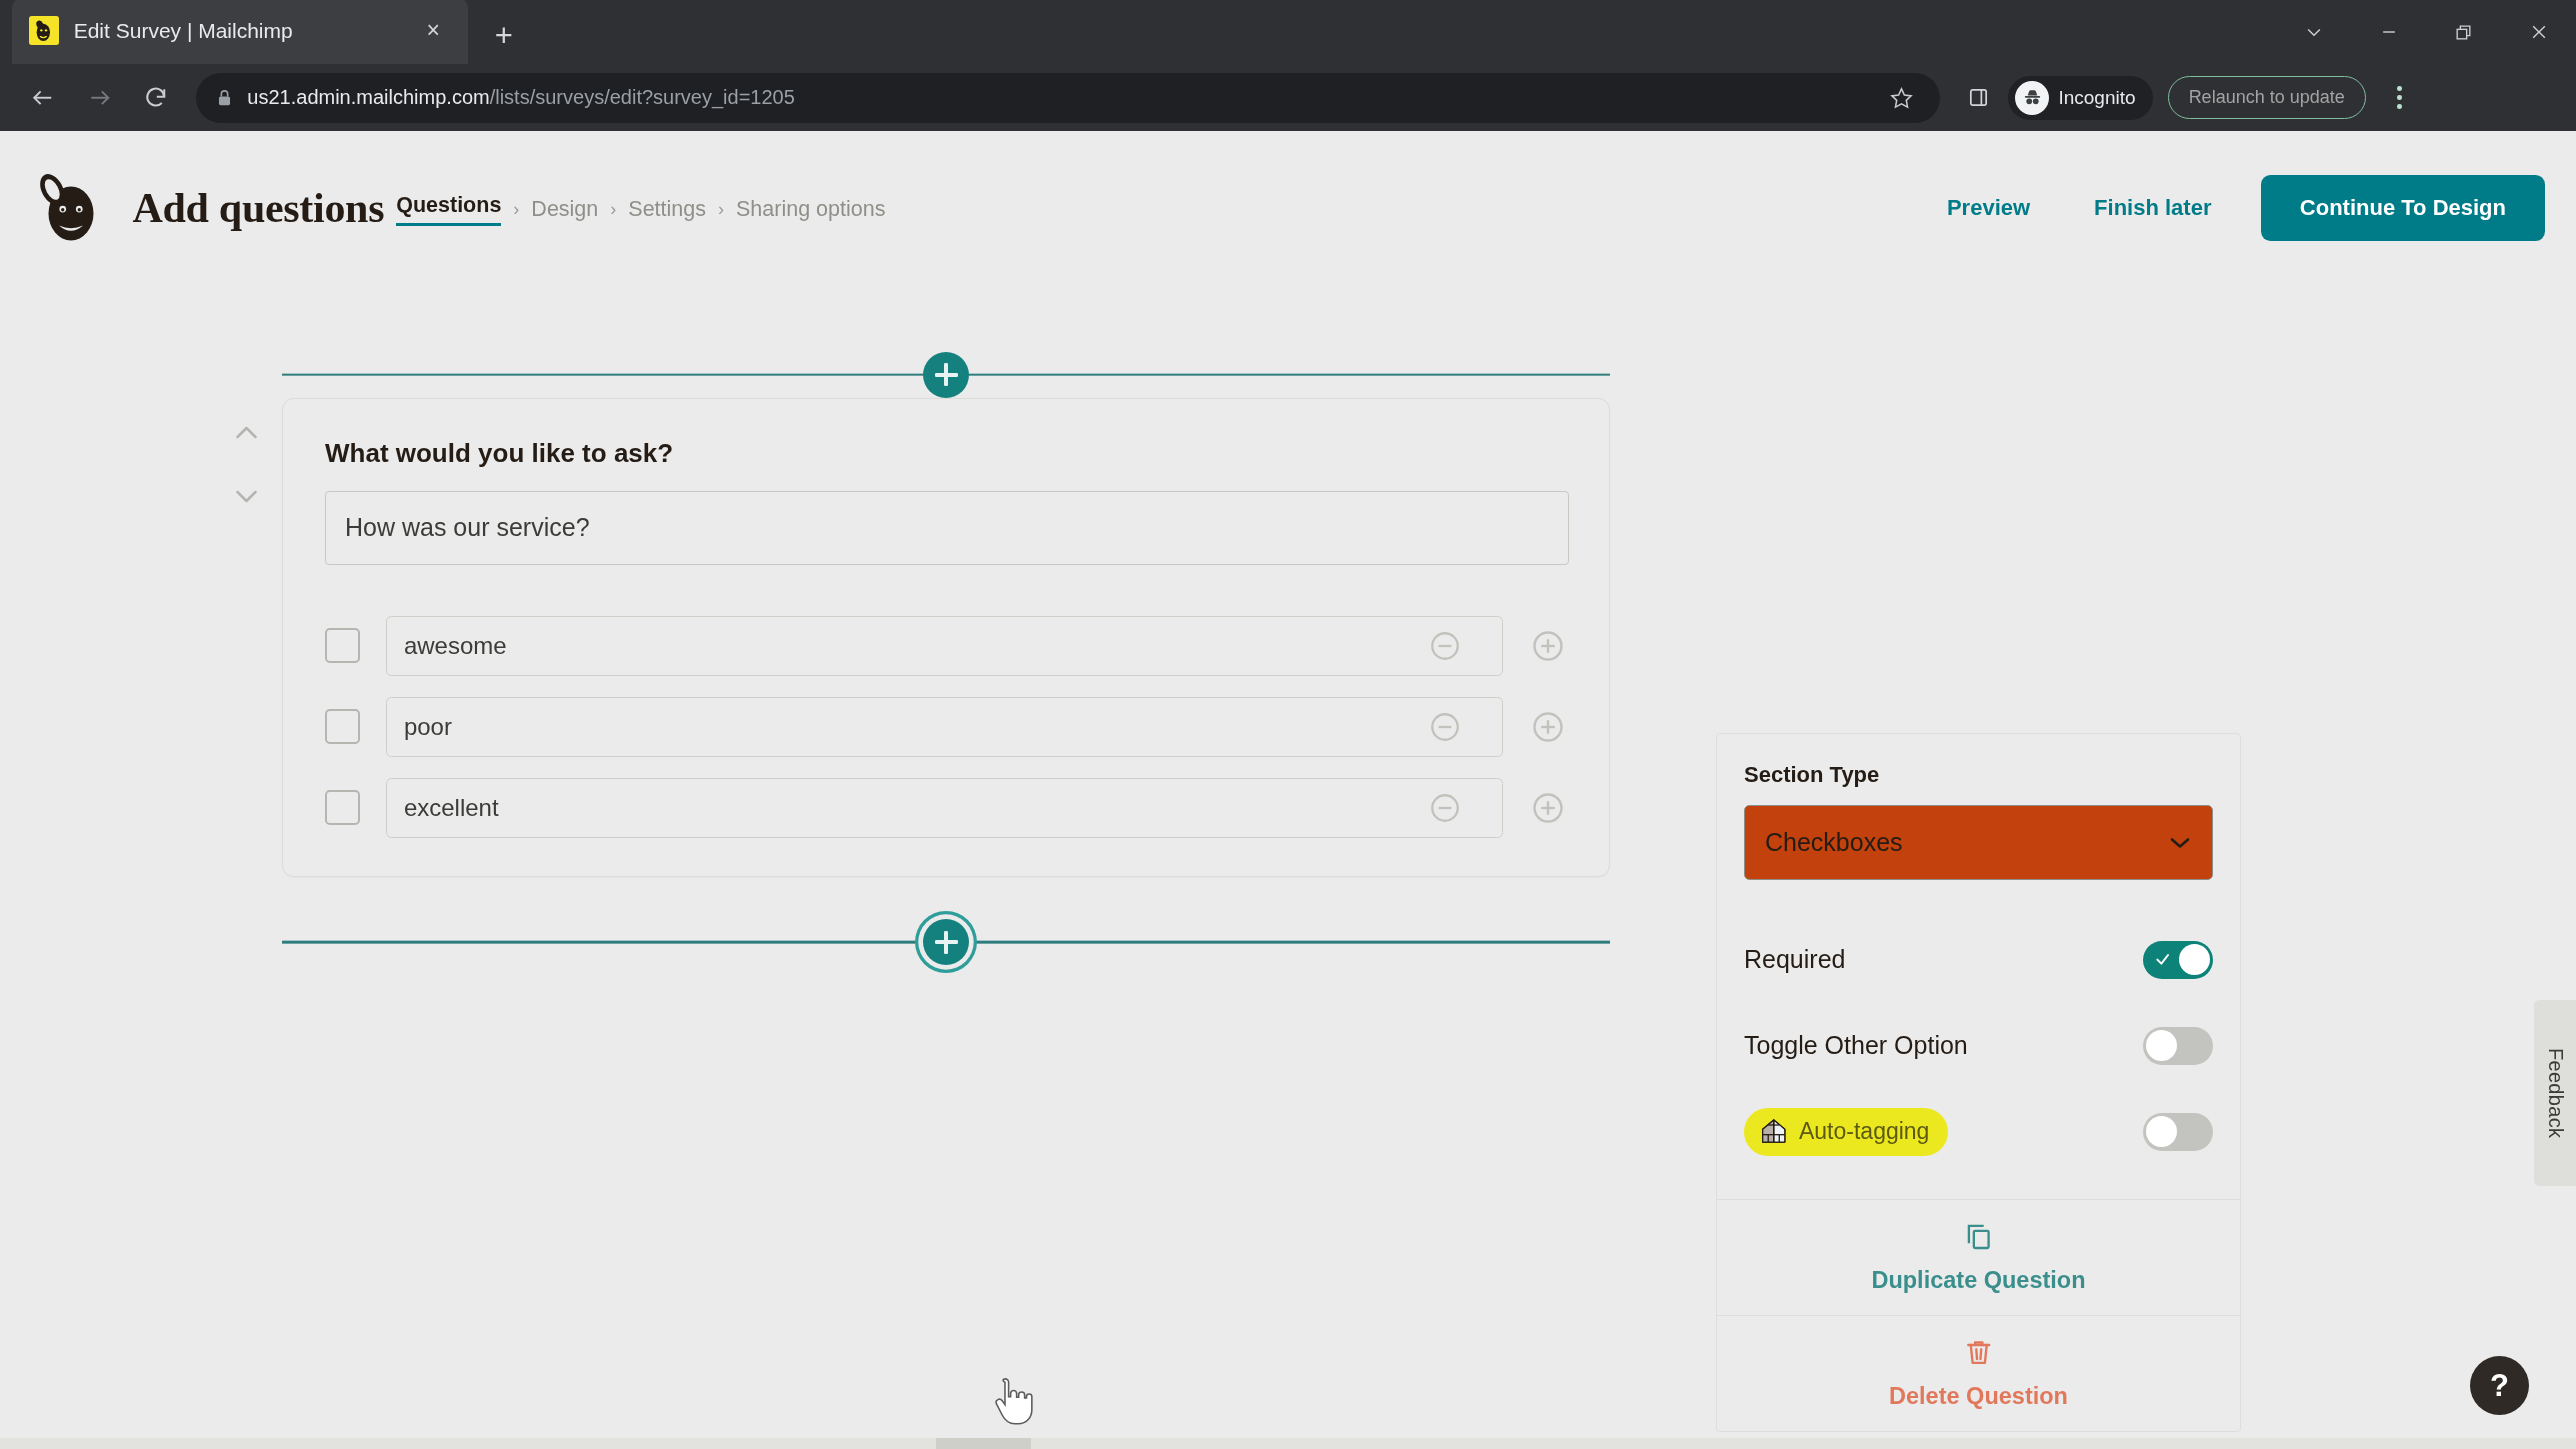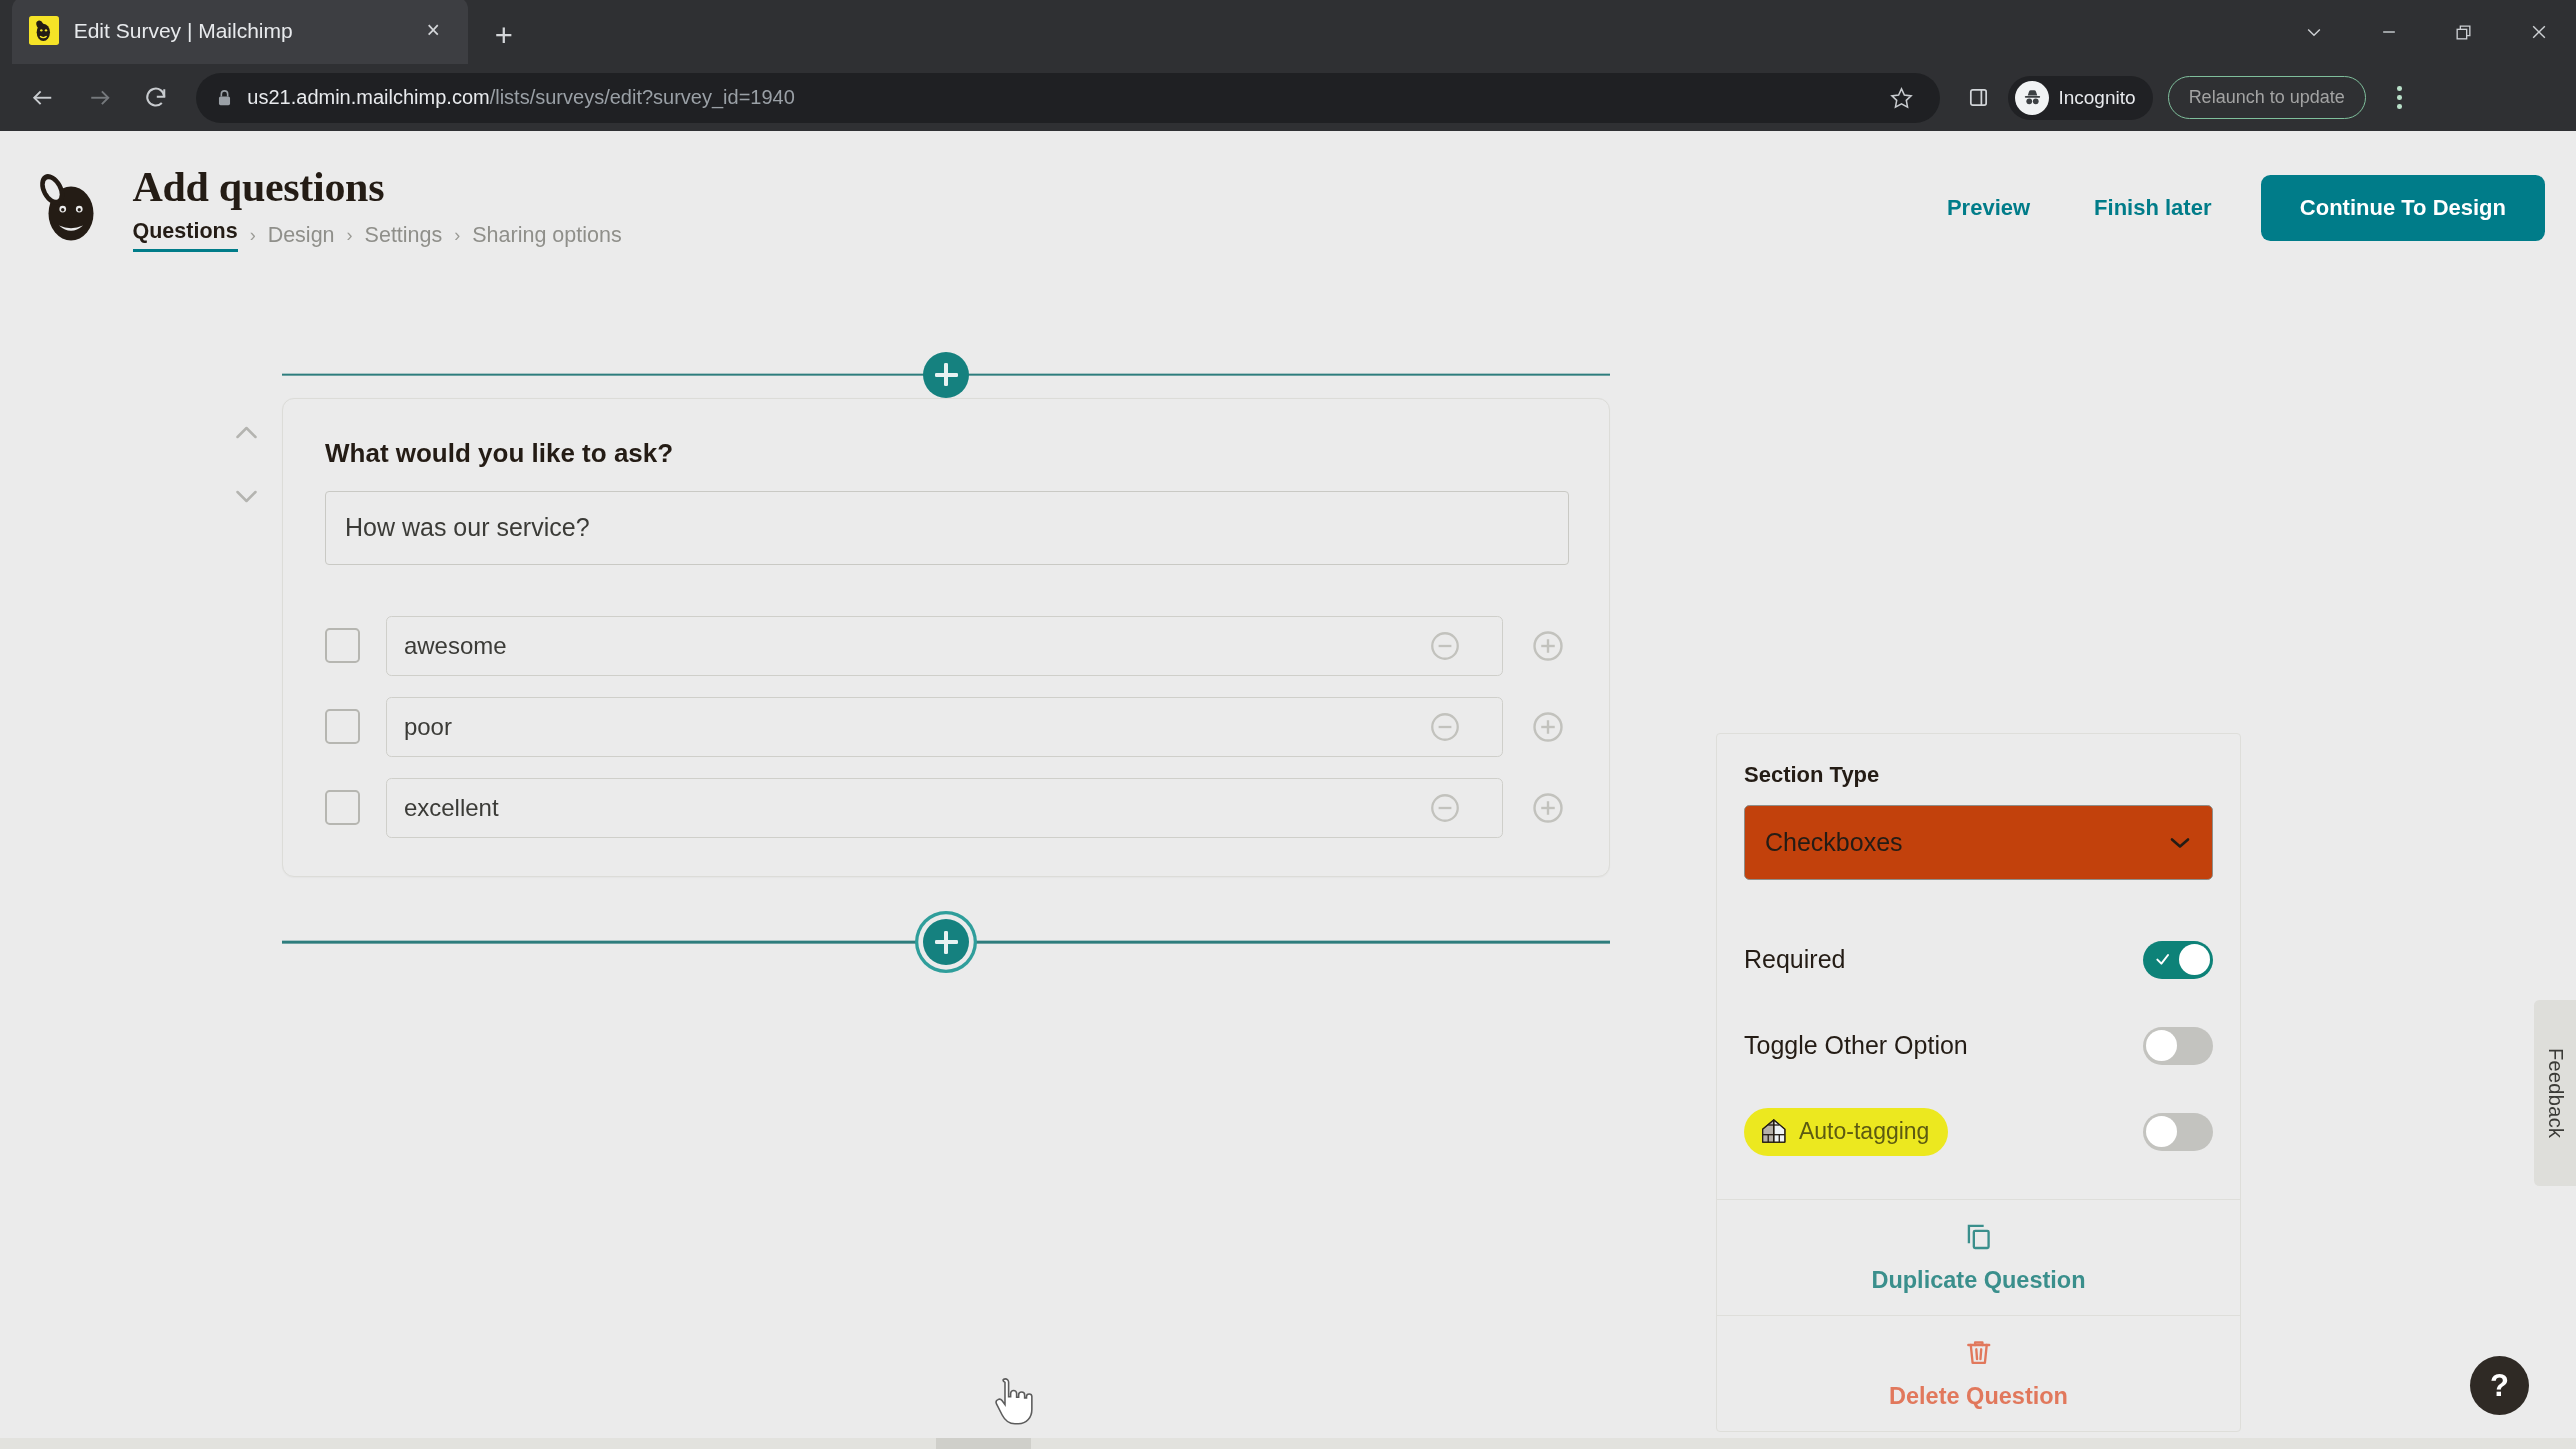--- a/index.html
+++ b/index.html
@@ -173,21 +173,21 @@
 
   
   .app-header {
     height: 153px;
     display: flex;
     align-items: center;
     padding: 0 31px 0 32px;
     background: #ebebeb;
   }
   .mc-logo { width: 75px; height: 75px; flex: none; margin-right: 25.5px; }
-  .header-titles { display: flex; flex-direction: column; gap: 4px; }
+  .header-titles { display: flex; flex-direction: row; gap: 12px; }
   .page-title {
     font-family: "Liberation Serif", serif;
     font-size: 42px;
     font-weight: 700;
     color: #241c15;
     letter-spacing: -0.3px;
   }
   .breadcrumb {
     display: flex; align-items: center; gap: 12px;
     margin-top: 4px;
@@ -554,21 +554,21 @@
       </svg>
     </div>
 
     <div class="omnibox">
       <span class="omni-lock">
         <svg width="19" height="20" viewBox="0 0 24 24" fill="#9aa0a6">
           <rect x="5" y="10" width="14" height="11" rx="2"></rect>
           <path d="M8 10V7a4 4 0 0 1 8 0v3" fill="none" stroke="#9aa0a6" stroke-width="2"></path>
         </svg>
       </span>
-      <span class="omni-url"><span class="host">us21.admin.mailchimp.com</span><span>/lists/surveys/edit?survey_id=1940</span></span>
+      <span class="omni-url"><span class="host">us21.admin.mailchimp.com</span><span>/lists/surveys/edit?survey_id=1205</span></span>
       <span class="omni-star" style="margin-left:auto">
         <svg width="23" height="23" viewBox="0 0 24 24" fill="none" stroke="currentColor" stroke-width="1.6">
           <polygon points="12,3 15,9.5 22,10.3 17,15 18.3,22 12,18.6 5.7,22 7,15 2,10.3 9,9.5"></polygon>
         </svg>
       </span>
     </div>
 
     <div class="tb-right">
       <div class="tb-icon-btn">
         <svg width="23" height="23" viewBox="0 0 24 24" fill="none" stroke="currentColor" stroke-width="1.8">

